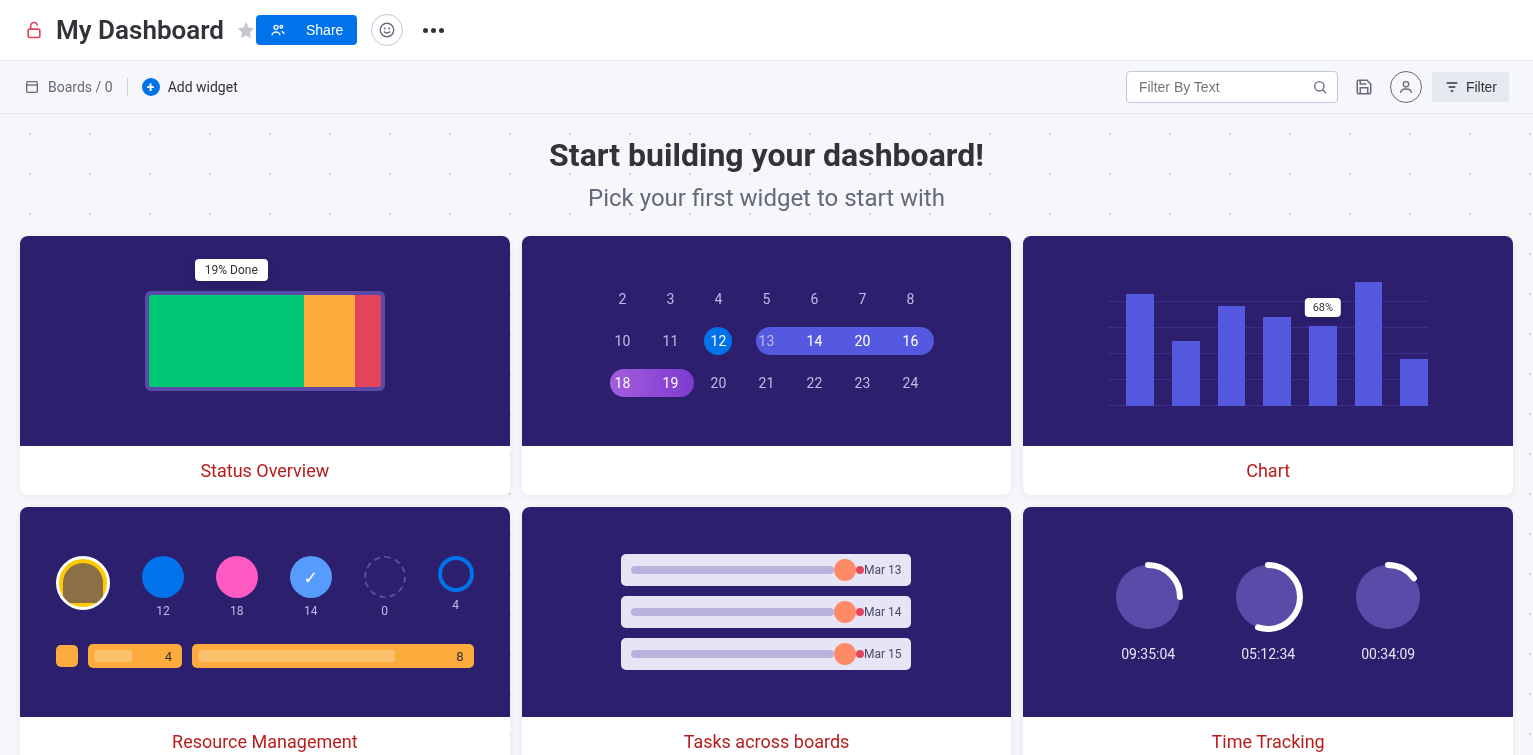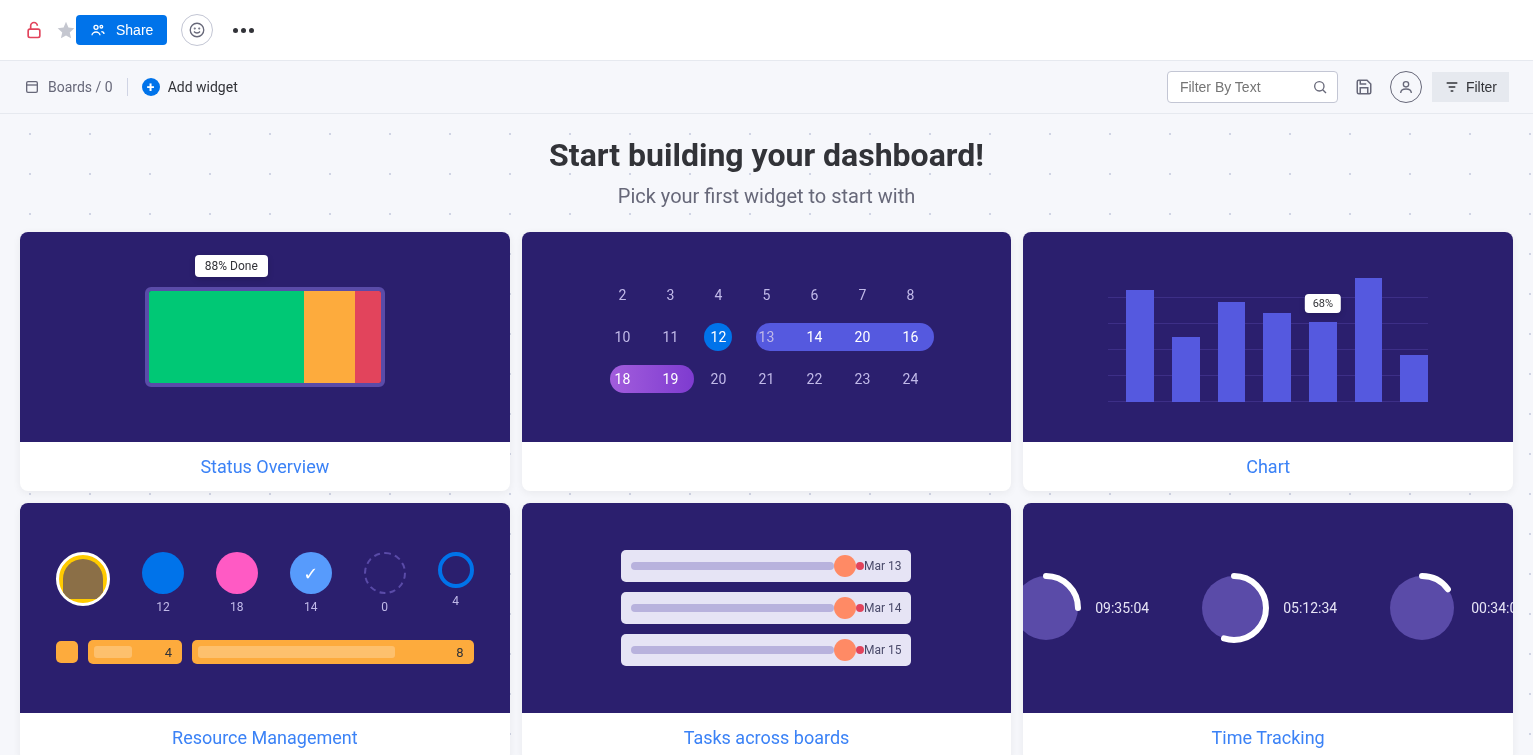--- a/index.html
+++ b/index.html
@@ -8,50 +8,50 @@
 
 .top-header { display: flex; align-items: center; padding: 14px 24px; border-bottom: 1px solid #e6e9ef; }
 .lock-icon { width: 20px; height: 20px; margin-right: 12px; color: #e2445c; }
 .page-title { font-size: 26px; font-weight: 600; margin-right: 12px; }
 .star-icon { color: #c5c7d0; width: 20px; height: 20px; }
 .header-center { margin-left: auto; margin-right: auto; display: flex; gap: 0; border: 1px solid #e6e9ef; border-radius: 4px; overflow: hidden; }
 .mode-btn { display: flex; align-items: center; gap: 6px; padding: 6px 14px; font-size: 14px; cursor: pointer; background: #fff; border: none; color: #676879; }
 .mode-btn.active { background: #cce5ff; color: #0073ea; }
 .mode-btn svg { width: 16px; height: 16px; }
 .header-right { display: flex; align-items: center; gap: 14px; }
-.share-btn { background: #0073ea; color: #fff; border: none; border-radius: 4px; padding: 7px 14px; font-size: 14px; font-weight: 500; display: flex; align-items: center; gap: 10px; cursor: pointer; }
+.share-btn { background: #0073ea; color: #fff; border: none; border-radius: 4px; padding: 7px 14px; font-size: 14px; font-weight: 500; display: flex; align-items: center; gap: 20px; cursor: pointer; }
 .circle-icon-btn { width: 32px; height: 32px; border: 1px solid #c3c6d4; border-radius: 50%; display: flex; align-items: center; justify-content: center; cursor: pointer; color: #676879; background: #fff; }
 .dots-icon { display: flex; gap: 3px; cursor: pointer; padding: 6px; }
 .dots-icon span { width: 5px; height: 5px; background: #323338; border-radius: 50%; }
 
 
 .toolbar { display: flex; align-items: center; padding: 10px 24px; background: #f6f7fb; border-bottom: 1px solid #e6e9ef; }
 .boards-count { display: flex; align-items: flex-start; gap: 8px; font-size: 14px; color: #676879; }
 .boards-count svg { width: 16px; height: 16px; }
 .divider-v { width: 1px; height: 18px; background: #d0d4e4; margin: 0 14px; }
 .add-widget { display: flex; align-items: center; gap: 8px; font-size: 14px; color: #323338; cursor: pointer; }
 .plus-circle { width: 18px; height: 18px; background: #0073ea; border-radius: 50%; display: flex; align-items: center; justify-content: center; color: #fff; font-size: 14px; font-weight: bold; }
 .toolbar-right { margin-left: auto; display: flex; align-items: center; gap: 10px; }
-.filter-input { border: 1px solid #c3c6d4; border-radius: 4px; padding: 7px 36px 7px 12px; font-size: 14px; width: 171px; background: #fff; }
+.filter-input { border: 1px solid #c3c6d4; border-radius: 4px; padding: 7px 36px 7px 12px; font-size: 14px; width: 212px; background: #fff; }
 .search-wrap { position: relative; }
 .search-wrap svg { position: absolute; right: 10px; top: 50%; transform: translateY(-50%); width: 16px; height: 16px; color: #676879; }
 .icon-btn { width: 32px; height: 32px; display: flex; align-items: center; justify-content: center; cursor: pointer; color: #676879; border-radius: 4px; }
 .icon-btn svg { width: 18px; height: 18px; }
 .person-btn { width: 32px; height: 32px; border: 1.5px solid #676879; border-radius: 50%; display: flex; align-items: center; justify-content: center; cursor: pointer; }
 .filter-btn { display: flex; align-items: center; gap: 6px; background: #e6e9ef; border: none; border-radius: 0; padding: 7px 12px; font-size: 14px; cursor: pointer; color: #323338; }
 
 
 .main-area { background: #f6f7fb; padding: 10px 20px 30px; min-height: calc(100vh - 110px); background-image: radial-gradient(#d0d4e4 1px, transparent 1px); background-size: 60px 40px; }
 .headline { text-align: center; font-size: 32px; font-weight: 700; margin-top: 12px; color: #323338; }
-.subhead { text-align: center; font-size: 20px; color: #676879; margin-top: 10px; margin-bottom: 24px; }
+.subhead { text-align: center; font-size: 24px; color: #676879; margin-top: 10px; margin-bottom: 24px; }
 
 .widget-grid { display: grid; grid-template-columns: repeat(3, 1fr); gap: 12px; }
 .widget-card { background: #fff; border-radius: 8px; overflow: hidden; box-shadow: 0 2px 8px rgba(0,0,0,0.06); cursor: pointer; }
 .widget-preview { background: #2b1f6e; height: 210px; position: relative; display: flex; align-items: center; justify-content: center; }
-.widget-label { text-align: center; padding: 14px; font-size: 18px; color: #3b82f6; }
+.widget-label { text-align: center; padding: 14px; font-size: 18px; color: #b91c1c; }
 
 
 .battery-wrap { position: relative; }
 .battery { width: 240px; height: 100px; border: 4px solid #5a4ba8; border-radius: 6px; display: flex; overflow: hidden; position: relative; }
 .battery::after { content: ''; position: absolute; right: -14px; top: 30px; width: 10px; height: 40px; background: #5a4ba8; border-radius: 0 3px 3px 0; }
 .bseg-green { background: #00c875; width: 67%; }
 .bseg-orange { background: #fdab3d; width: 22%; }
 .bseg-red { background: #e2445c; width: 11%; }
 .tooltip-bubble { position: absolute; top: -32px; left: 50px; background: #fff; padding: 4px 10px; border-radius: 4px; font-size: 12px; color: #323338; box-shadow: 0 2px 6px rgba(0,0,0,0.15); }
 .tooltip-bubble::after { content: ''; position: absolute; bottom: -6px; left: 20px; border: 6px solid transparent; border-top-color: #fff; }
@@ -92,36 +92,37 @@
 
 .tab-wrap { width: 290px; display: flex; flex-direction: column; gap: 10px; }
 .task-row { background: #e6e4f5; border-radius: 5px; height: 32px; display: flex; align-items: center; padding: 0 10px; gap: 0; }
 .task-line { height: 8px; background: #b8b2dd; border-radius: 4px; flex: 1; }
 .task-avatar { width: 22px; height: 22px; border-radius: 50%; background: #ff8a65; }
 .task-dot { width: 8px; height: 8px; border-radius: 50%; background: #e2445c; }
 .task-date { font-size: 12px; color: #4a4a6a; white-space: nowrap; }
 
 
 .tt-wrap { display: flex; gap: 50px; }
-.tt-col { display: flex; flex-direction: row; align-items: center; gap: 14px; }
+.tt-col { display: flex; flex-direction: column; align-items: center; gap: 14px; }
 .tt-ring { width: 70px; height: 70px; border-radius: 50%; position: relative; display: flex; align-items: center; justify-content: center; }
 .tt-ring svg { position: absolute; top: 0; left: 0; transform: rotate(-90deg); }
 .tt-avatar { width: 50px; height: 50px; border-radius: 50%; }
 .tt-time { color: #e6e4f5; font-size: 14px; }
 
 .person-silhouette { width: 40px; height: 40px; background: #8b6f47; border-radius: 50% 50% 0 0; }
 </style>
 </head>
 <body>
 
 <div class="top-header">
   <svg class="lock-icon" viewBox="0 0 24 24" fill="none" stroke="currentColor" stroke-width="2">
       <rect x="5" y="11" width="14" height="10" rx="2"></rect>
       <path d="M8 11V7a4 4 0 0 1 8 0"></path>
     </svg>
+  <div class="page-title">My Dashboard</div>
   <svg class="star-icon" viewBox="0 0 24 24" fill="currentColor">
       <path d="M12 2l2.9 6.9L22 10l-5.5 5 1.6 7L12 18.5 5.9 22l1.6-7L2 10l7.1-1.1z"></path>
     </svg>
 
 
   <div class="header-right">
     <button class="share-btn">
       <svg width="16" height="16" viewBox="0 0 24 24" fill="none" stroke="currentColor" stroke-width="2">
           <circle cx="9" cy="8" r="3"></circle>
           <path d="M3 20c0-3 3-5 6-5s6 2 6 5"></path>
@@ -191,21 +192,21 @@
 
 <div class="main-area">
   <div class="headline">Start building your dashboard!</div>
   <div class="subhead">Pick your first widget to start with</div>
 
   <div class="widget-grid">
 
     <div class="widget-card">
       <div class="widget-preview">
         <div class="battery-wrap">
-          <div class="tooltip-bubble">88% Done</div>
+          <div class="tooltip-bubble">19% Done</div>
           <div class="battery">
             <div class="bseg-green"></div>
             <div class="bseg-orange"></div>
             <div class="bseg-red"></div>
           </div>
         </div>
       </div>
       <div class="widget-label">Status Overview</div>
     </div>
 

